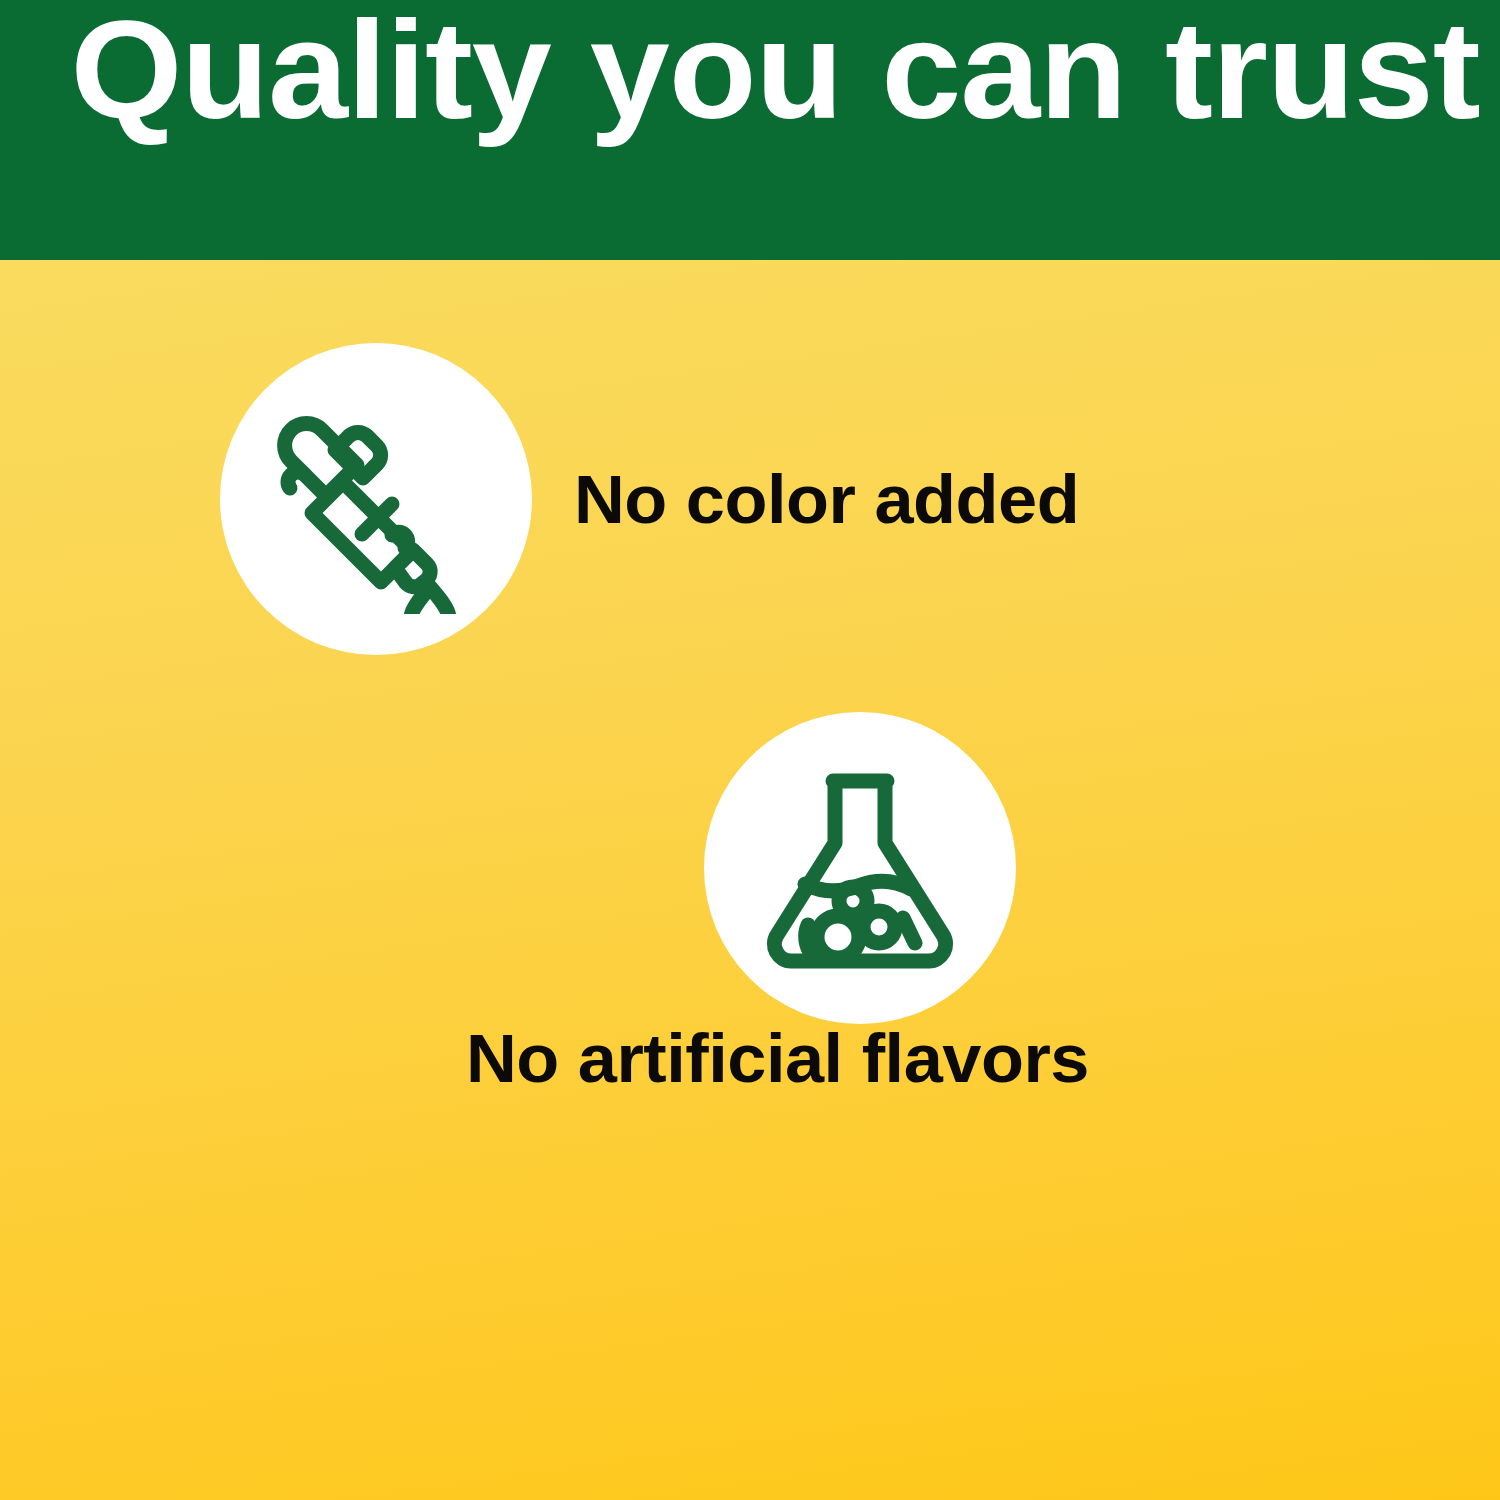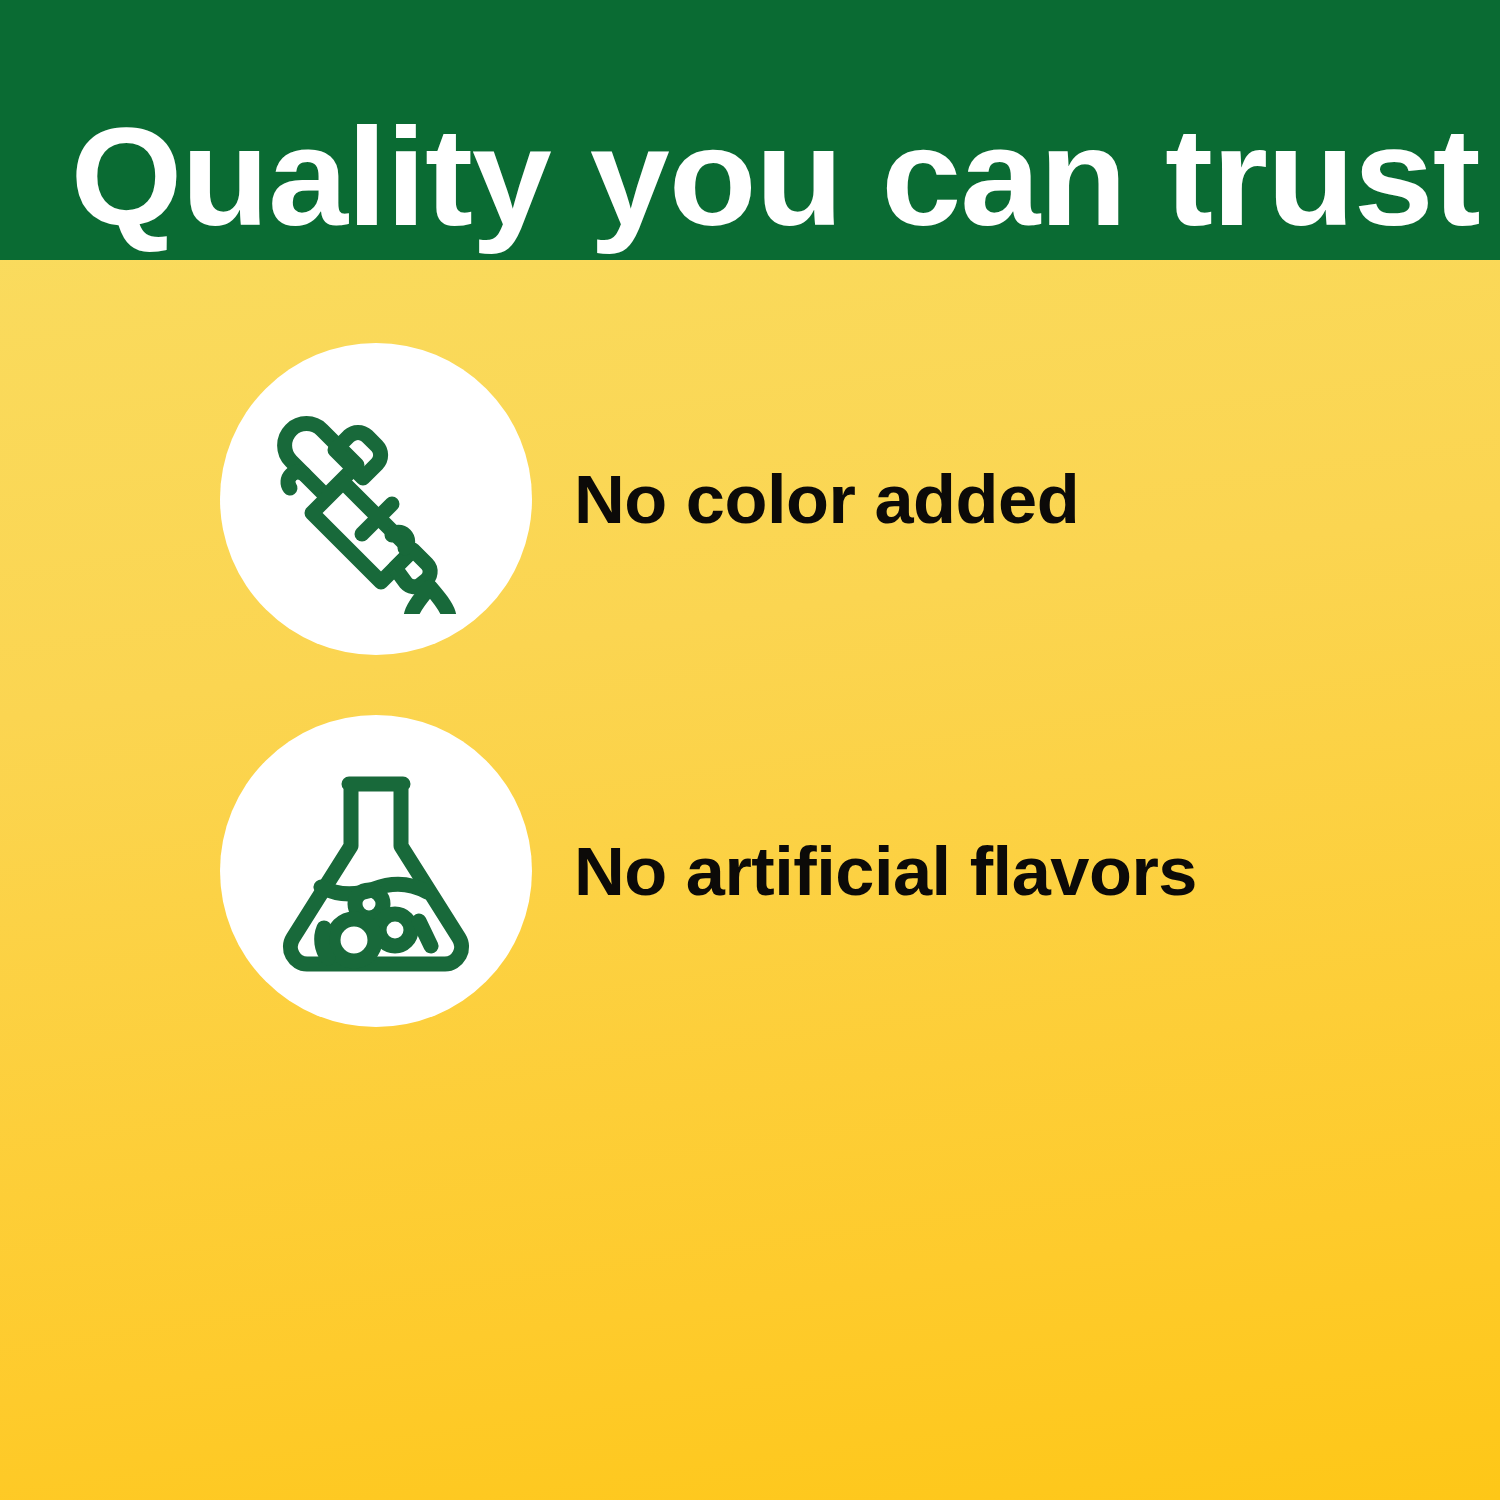--- a/index.html
+++ b/index.html
@@ -24,21 +24,21 @@
   }
 
   
   #header-banner {
     position:absolute;
     top:0; left:0;
     width:1500px;
     height:260px;
     background:#0A6B33;
     display:flex;
-    align-items:flex-end;
+    align-items:flex-start;
   }
 
   #header-title {
     font-family:"Liberation Sans", sans-serif;
     color:#FFFFFF;
     font-size:139px;
     font-weight:bold;
     letter-spacing:-1px;
     line-height:1;
     padding-left:68px;
@@ -59,21 +59,21 @@
   .feature-row {
     position:absolute;
     left:0;
     width:1500px;
     height:318px;
     display:flex;
     align-items:center;
   }
 
   .feature-row.row-0 { top:80px; }
-  .feature-row.row-1 { top:452px; }
+  .feature-row.row-1 { top:452px;flex-direction:column; }
   .feature-row.row-2 { top:827px; }
 
   .icon-circle {
     position:relative;
     flex:0 0 auto;
     margin-left:220px;
     width:312px;
     height:312px;
     border-radius:50%;
     background:#FFFFFF;

